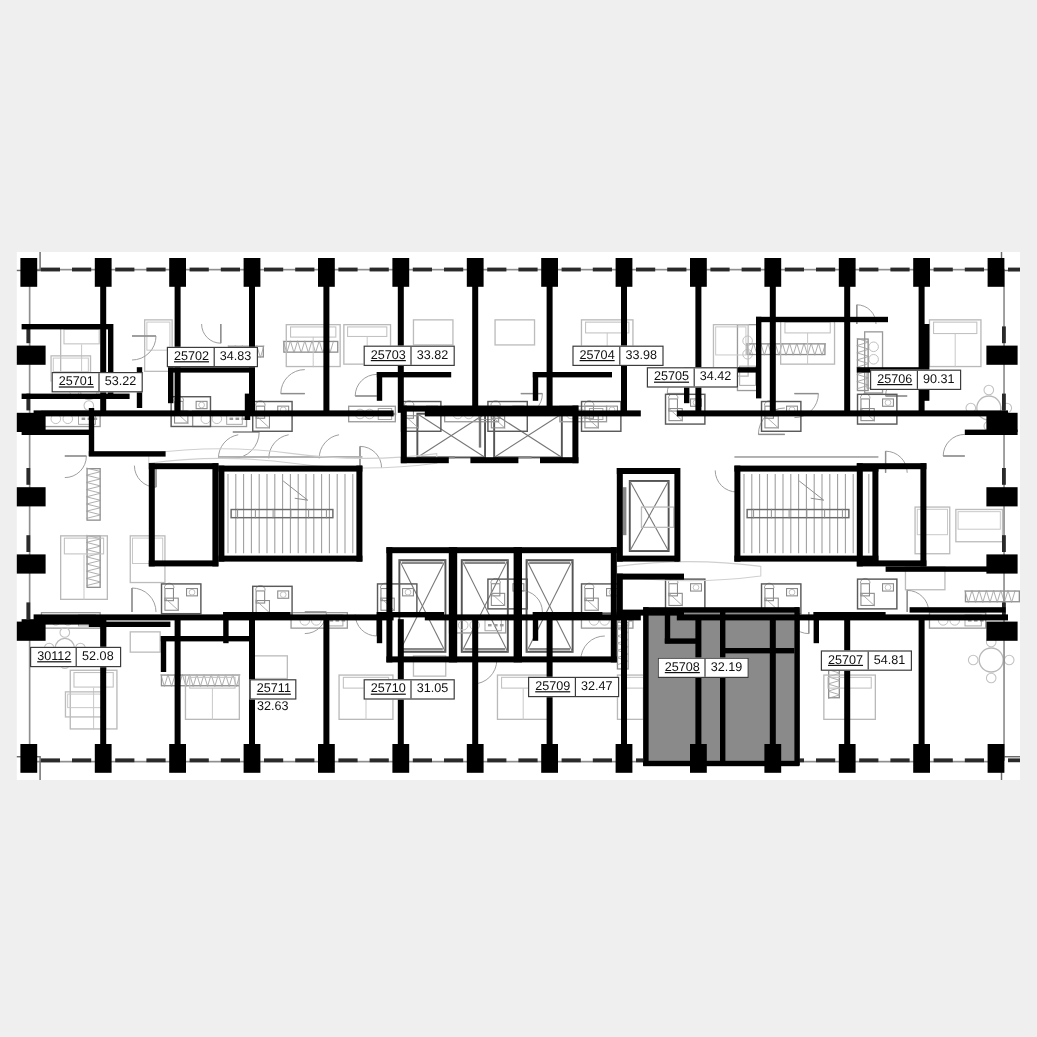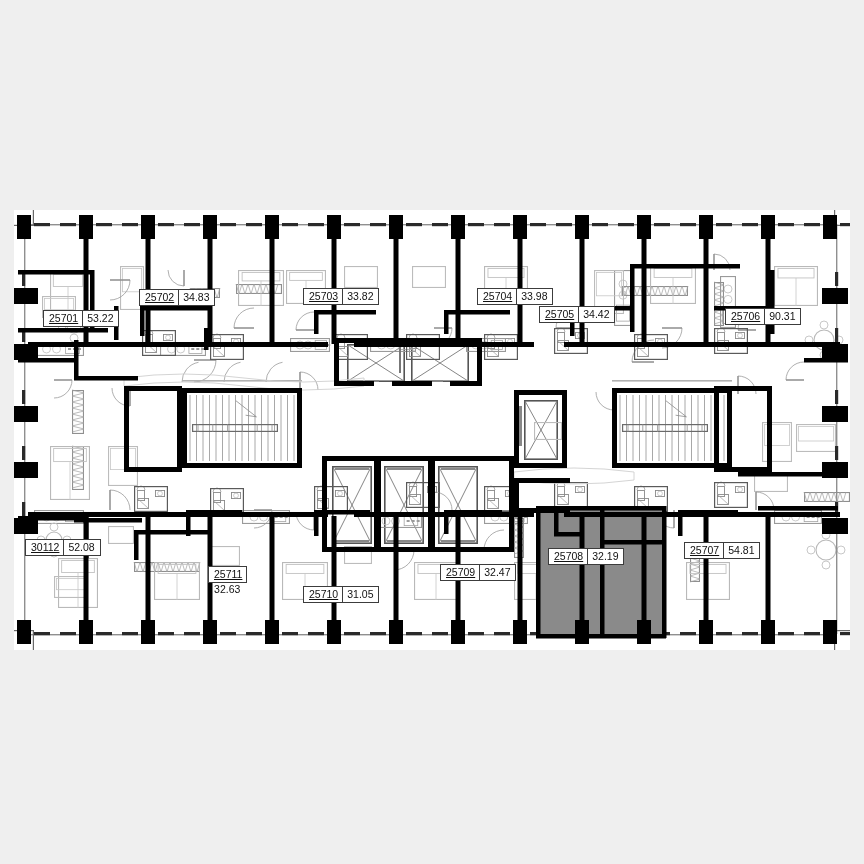--- a/index.html
+++ b/index.html
@@ -924,21 +924,21 @@
       <div class="lbl" style="left: 548px; top: 548px;">
         <span class="id">25708</span>
         <span class="sep"></span>
         <span class="ar">32.19</span>
       </div>
       <div class="lbl" style="left: 440px; top: 564px;">
         <span class="id">25709</span>
         <span class="sep"></span>
         <span class="ar">32.47</span>
       </div>
-      <div class="lbl" style="left: 303px; top: 586px;">
+      <div class="lbl" style="left: 303px; top: 566px;">
         <span class="id">25710</span>
         <span class="sep"></span>
         <span class="ar">31.05</span>
       </div>
       <div class="lbl" style="left: 208px; top: 566px; flex-direction: column;">
         <span class="id">25711</span>
         <span class="sep"></span>
         <span class="ar">32.63</span>
       </div>
       <div class="lbl" style="left: 25px; top: 539px;">

